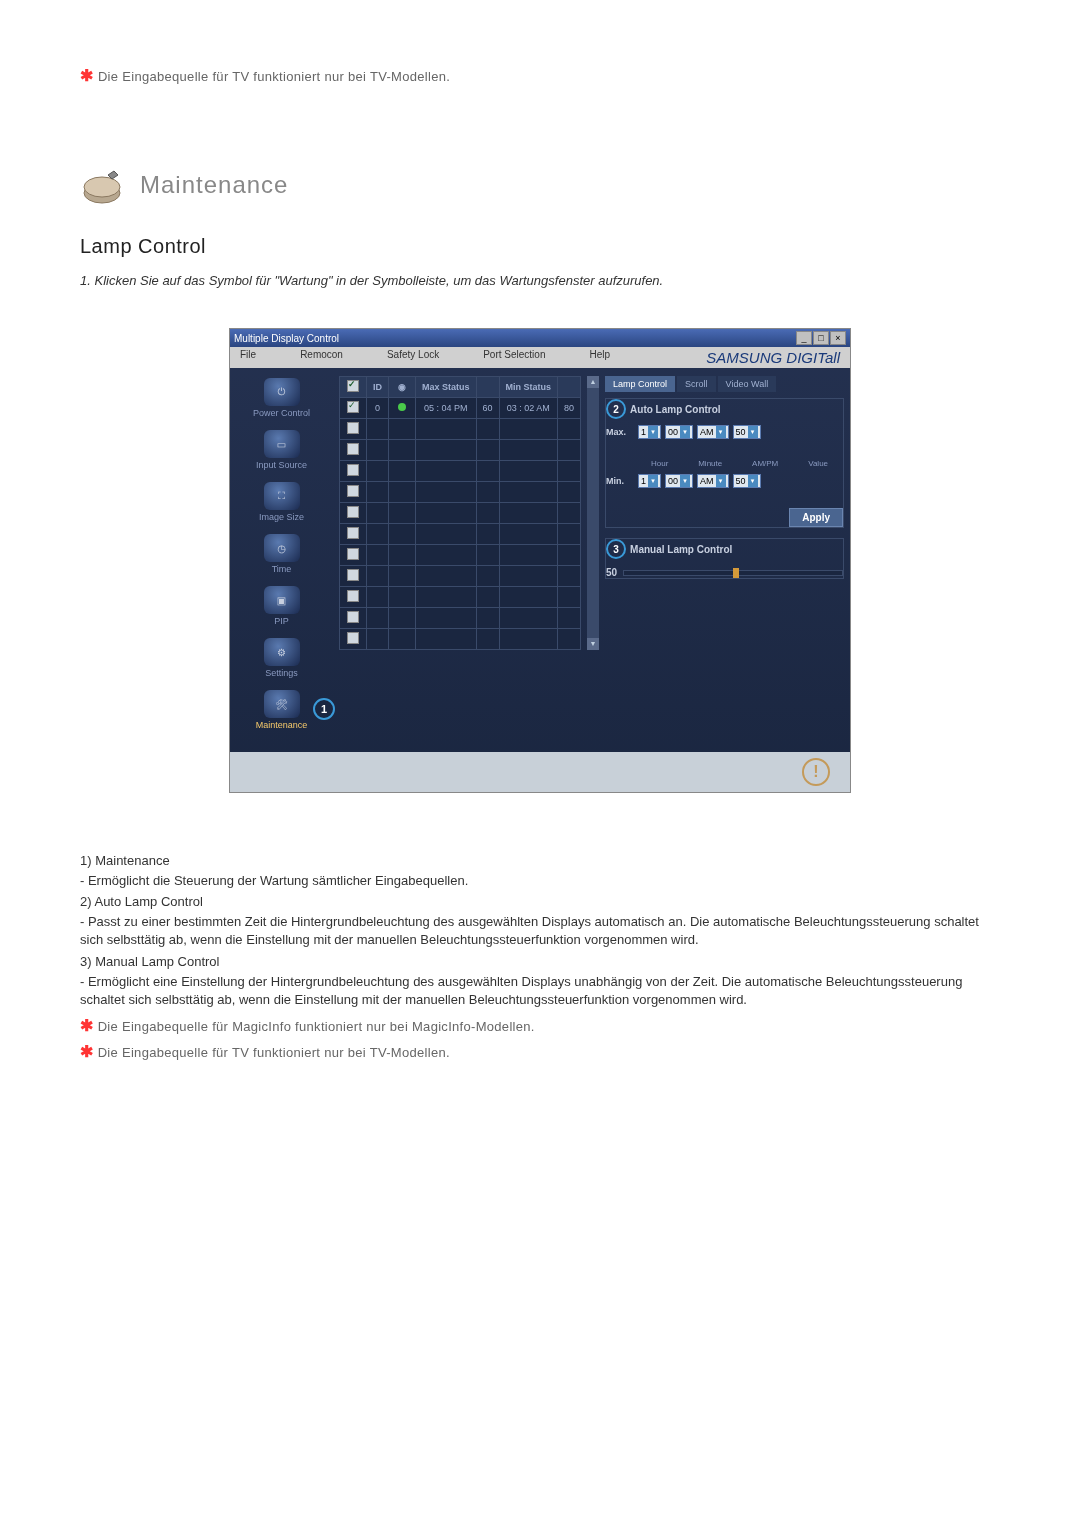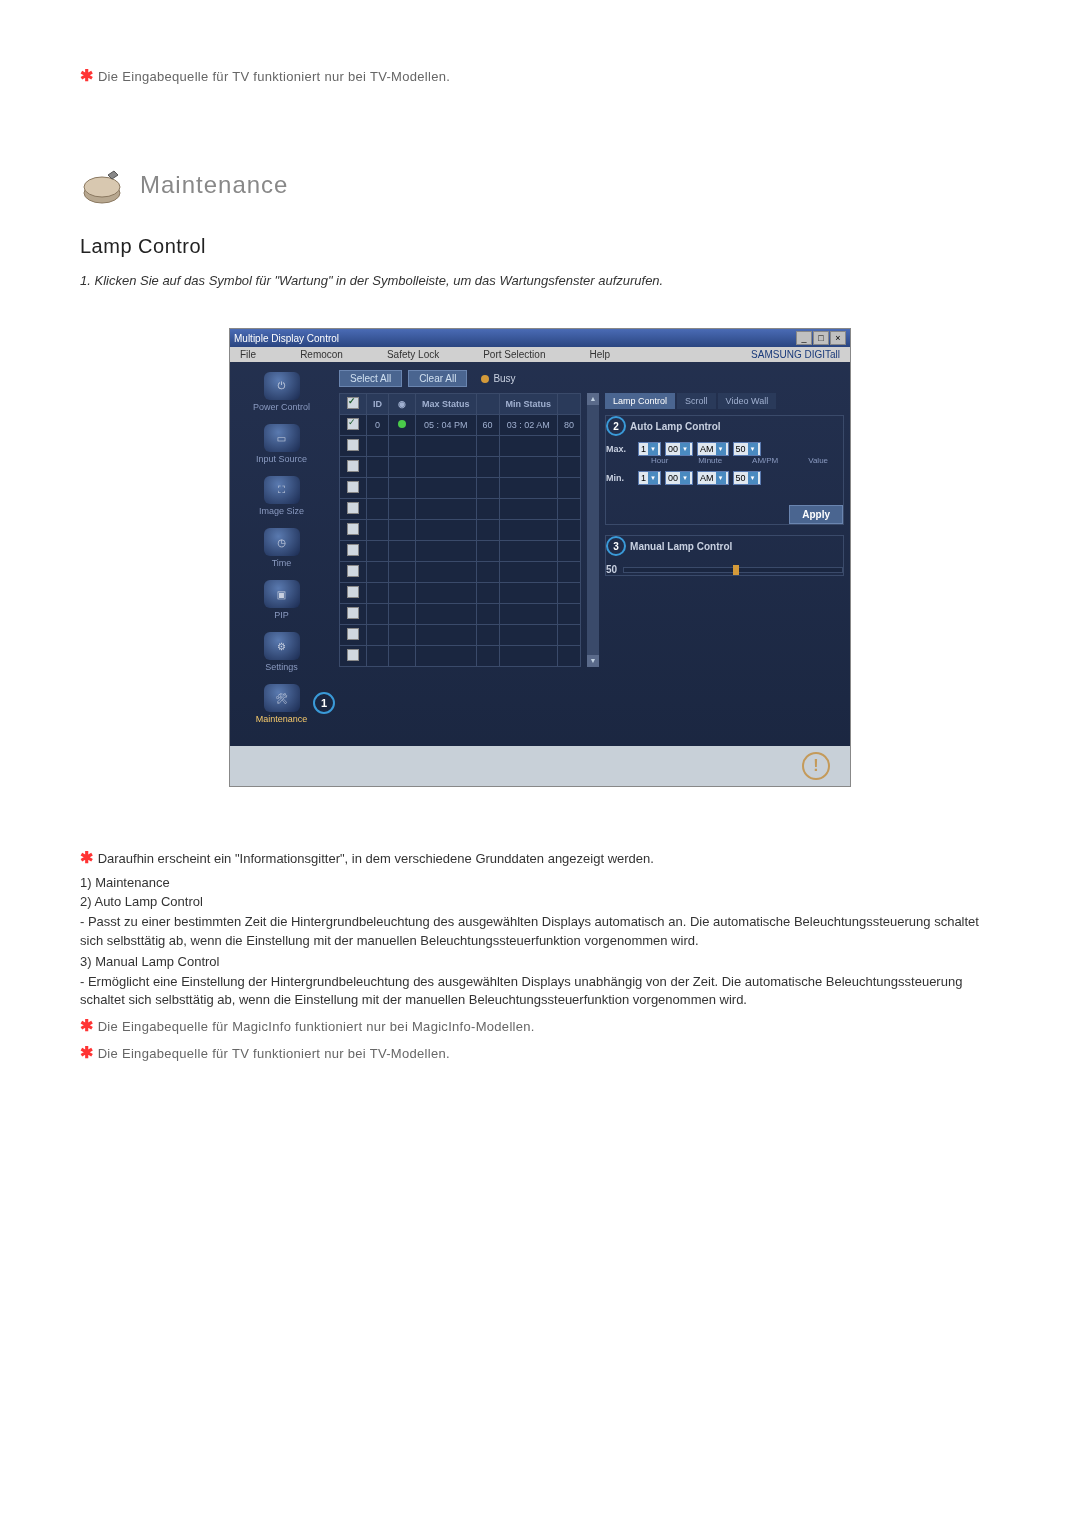--- a/index.html
+++ b/index.html
@@ -88,21 +88,22 @@
     align-items: flex-start;
     gap: 24px;
   }
   .menubar span {
     padding: 0 10px;
   }
   .brand {
     margin-left: auto;
     padding-right: 6px;
     color: #1a3a7a;
-    font-size: 10px;
+    font-style: italic;
+    font-size: 15px;
   }
   .app-body {
     display: flex;
     min-height: 340px;
   }
   .sidebar {
     width: 95px;
     padding: 10px 4px;
     display: flex;
     flex-direction: column;
@@ -309,21 +310,21 @@
     font-size: 7px;
     text-align: center;
     line-height: 12px;
     margin-left: 2px;
   }
   .sub-labels {
     display: flex;
     justify-content: space-around;
     font-size: 8px;
     color: #8a9ac0;
-    margin-top: 0;
+    margin-top: 20px;
     padding-left: 30px;
   }
   .apply-btn {
     float: right;
     background: #4a6590;
     border: 1px solid #6a85b0;
     padding: 3px 12px;
     color: #fff;
     font-weight: bold;
     margin-top: 20px;
@@ -454,28 +455,20 @@
           <div class="side-icon">⚙</div>
           <div class="side-label">Settings</div>
         </div>
       <div class="side-item">
         <div class="side-icon">🛠</div>
         <div class="side-label active">Maintenance</div>
         <div class="circle-badge">1</div>
       </div>
     </div>
     <div class="main-area">
-      <div class="top-controls">
-        <div class="btn">Select All</div>
-        <div class="btn">Clear All</div>
-        <div class="busy">
-            <span class="busy-dot"></span>
-            <span>Busy</span>
-          </div>
-      </div>
       <div class="content-row">
         <table class="data-table">
           <tbody>
               <tr>
             <th class="chk"><span class="chk-box checked"></span></th>
             <th>ID</th>
             <th style="width:14px;">◉</th>
             <th>Max Status</th>
             <th></th>
             <th>Min Status</th>
@@ -663,24 +656,24 @@
         </div>
       </div>
     </div>
   </div>
   <div class="footer-bar">
     <div class="info-icon">!</div>
   </div>
 </div>
 
 <div class="desc-block">
-  <p><span class="star">✱</span> <span>Daraufhin erscheint ein "Informationsgitter", in dem verschiedene Grunddaten angezeigt werden.</span></p>
   <ol class="bare">
     <li>
       <span>1)</span> <span>Maintenance</span>
+      <p class="desc-indent">- Ermöglicht die Steuerung der Wartung sämtlicher Eingabequellen.</p>
     </li>
     <li>
       <span>2)</span> <span>Auto Lamp Control</span>
       <p class="desc-indent">- Passt zu einer bestimmten Zeit die Hintergrundbeleuchtung des ausgewählten Displays automatisch an. Die automatische Beleuchtungssteuerung schaltet sich selbsttätig ab, wenn die Einstellung mit der manuellen Beleuchtungssteuerfunktion vorgenommen wird.</p>
     </li>
     <li>
       <span>3)</span> <span>Manual Lamp Control</span>
       <p class="desc-indent">- Ermöglicht eine Einstellung der Hintergrundbeleuchtung des ausgewählten Displays unabhängig von der Zeit. Die automatische Beleuchtungssteuerung schaltet sich selbsttätig ab, wenn die Einstellung mit der manuellen Beleuchtungssteuerfunktion vorgenommen wird.</p>
     </li>
   </ol>

